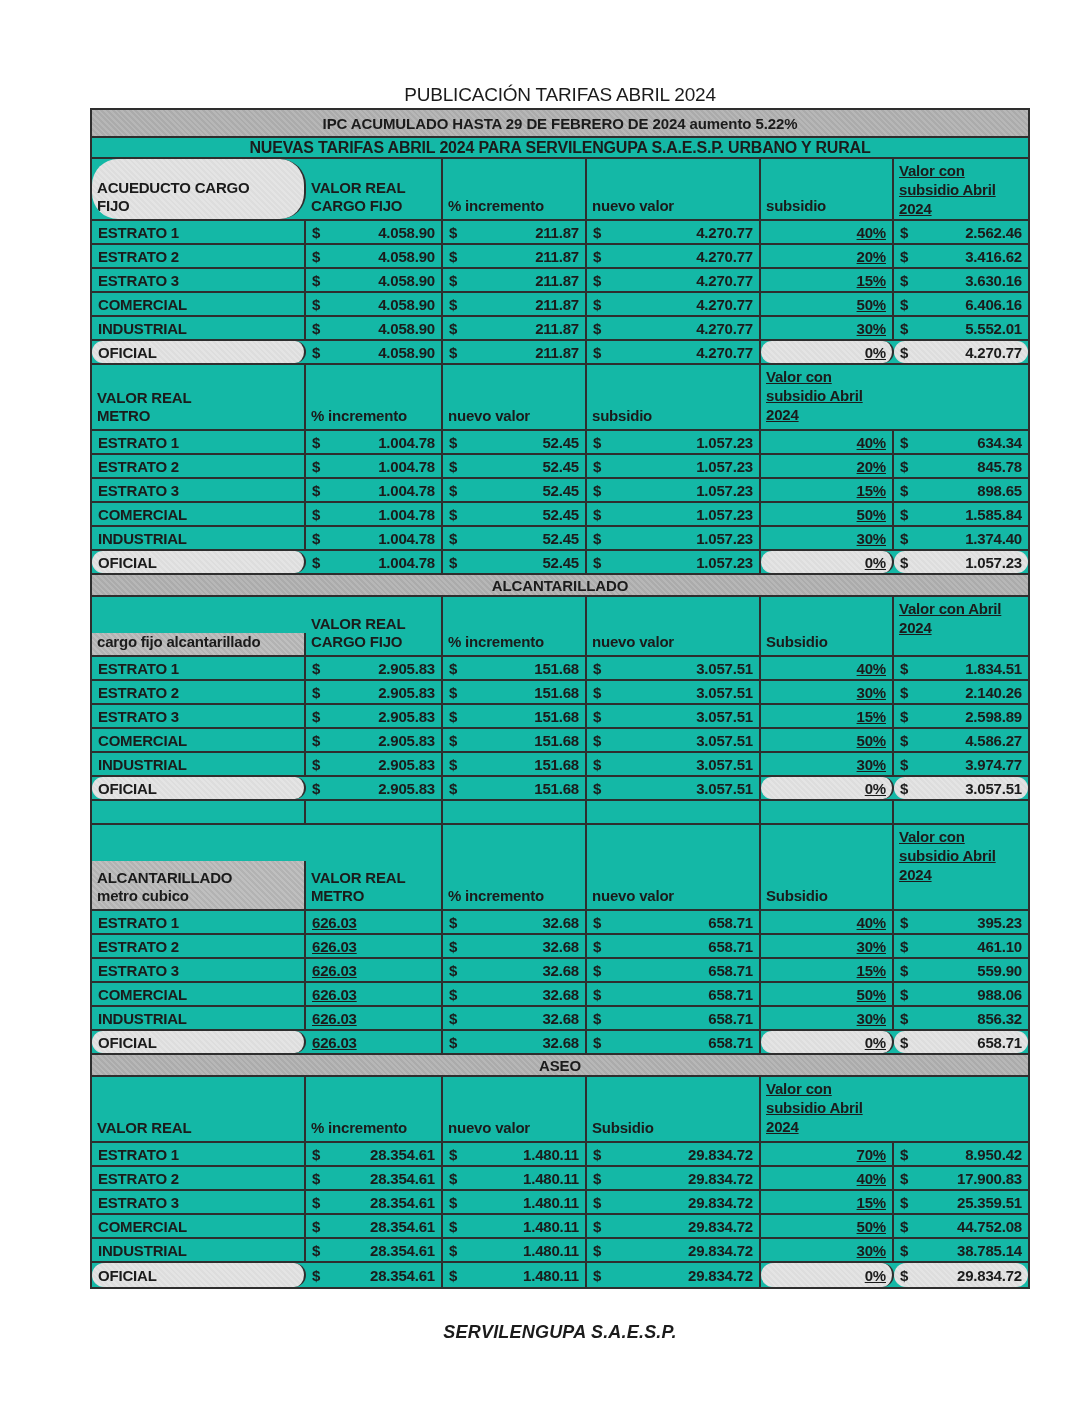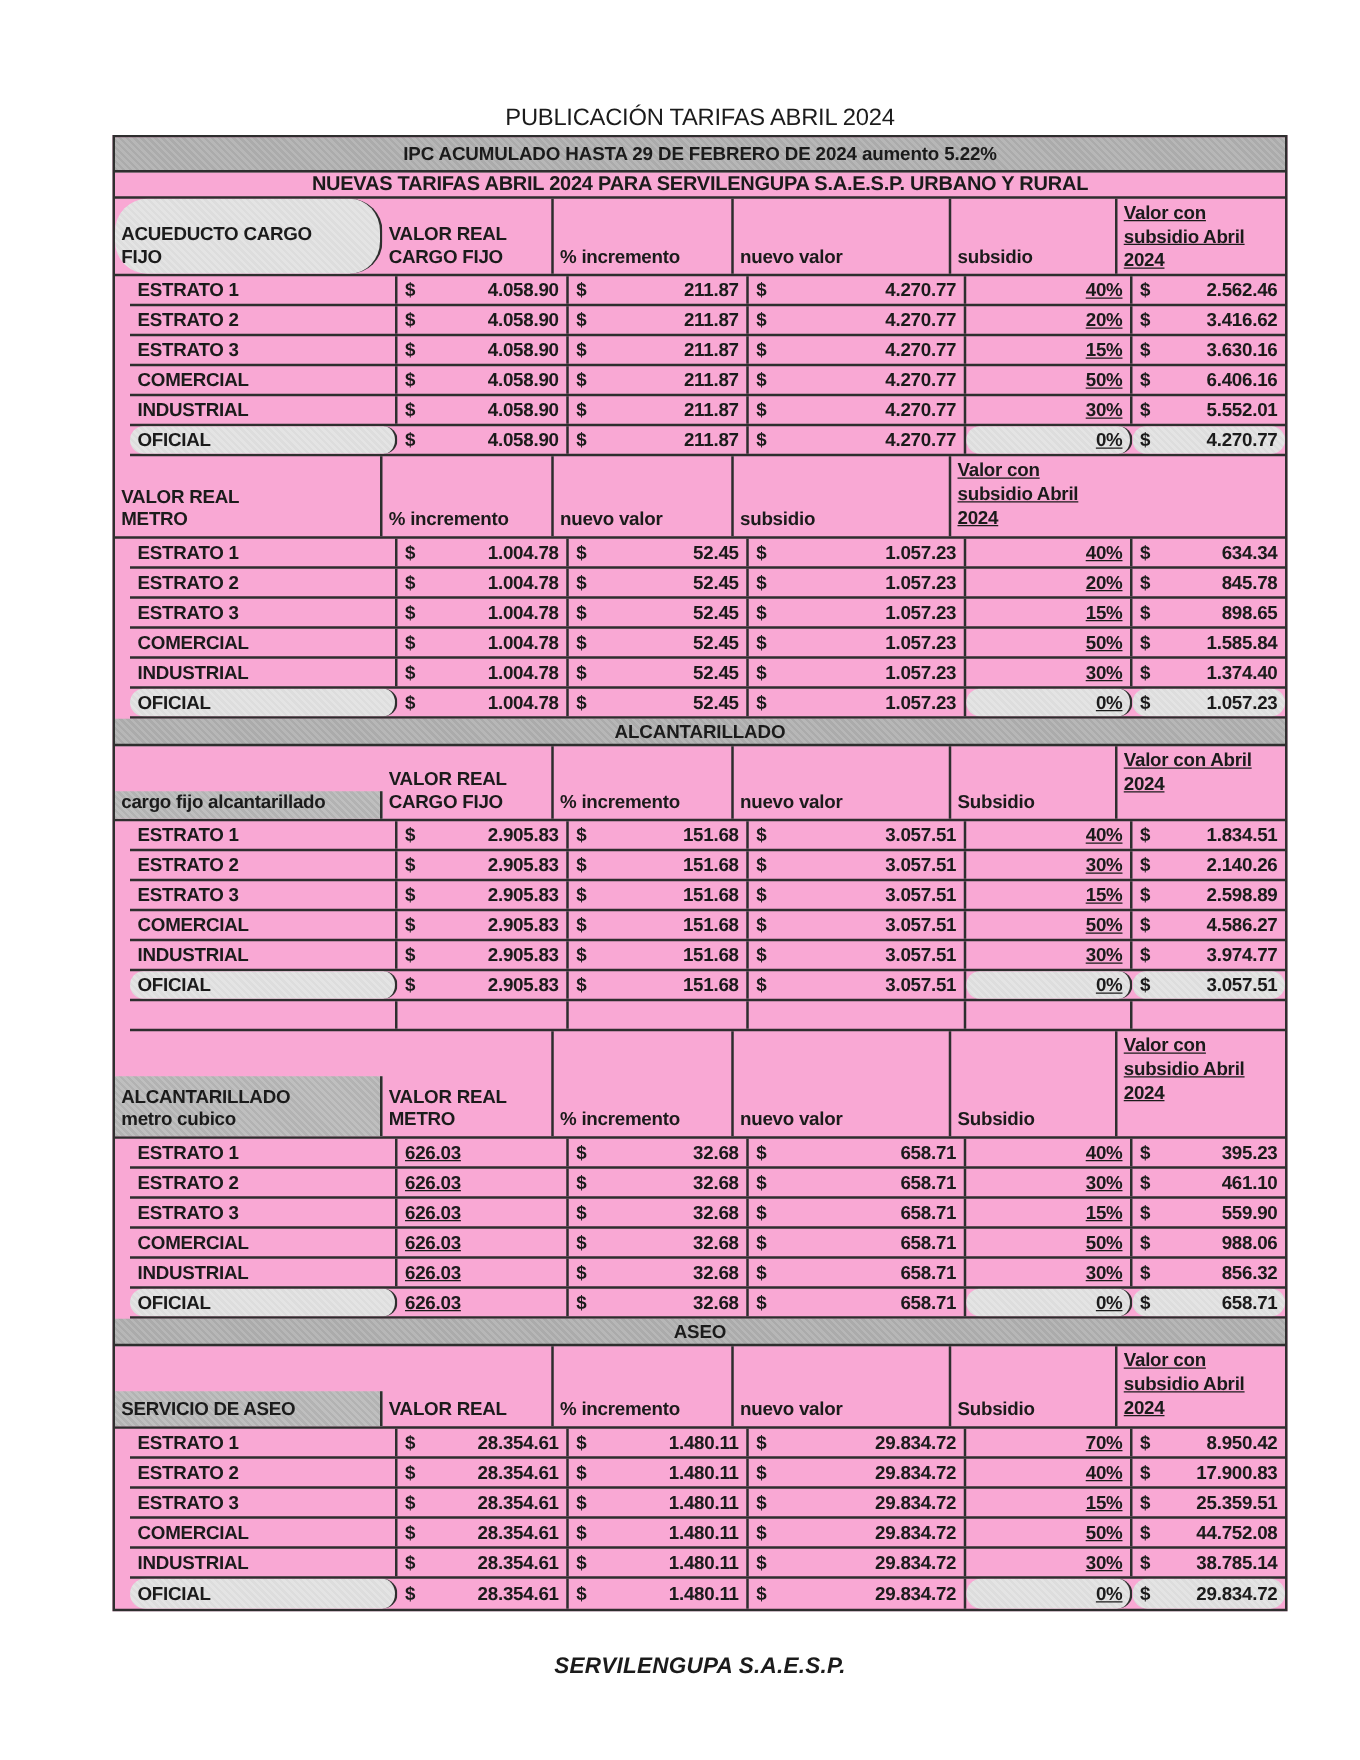--- a/index.html
+++ b/index.html
@@ -19,21 +19,21 @@
     color:var(--text);
     overflow:hidden;
   }
   .title{
     position:absolute;top:84px;left:90px;width:940px;
     text-align:center;font-size:19px;font-weight:400;letter-spacing:-0.2px;
   }
   .table-wrap{
     position:absolute;top:108px;left:90px;width:940px;
     border:2px solid var(--line);
-    background:#f9a8d4;
+    background:#14b8a6;
   }
   .band{
     display:flex;align-items:center;justify-content:center;
     background:var(--band);
     background-image:repeating-linear-gradient(45deg, rgba(0,0,0,0.05) 0 2px, rgba(255,255,255,0.04) 2px 4px);
     border-bottom:2px solid var(--line);
     font-weight:700;font-size:15px;letter-spacing:-0.1px;
   }
   .ipc{height:28px;}
   .subtitle{
@@ -50,21 +50,21 @@
   .trow:last-child{border-bottom:none;}
   .cell{
     border-right:2px solid var(--line);
     min-width:0;
     font-weight:700;font-size:15px;letter-spacing:-0.2px;
     display:flex;align-items:center;
     padding:0 6px;
     overflow:hidden;
   }
   .cell:last-child{border-right:none;}
-  .drow{height:24px;margin-left:12px;}
+  .drow{height:24px;}
   .hcell{
     align-items:flex-end;
     padding:3px 5px;
     white-space:pre-line;
     line-height:1.25;
   }
   .hcell.top{align-items:flex-start;text-decoration:underline;}
   .h0{height:62px;}
   .h1{height:66px;}
   .h2{height:60px;}
@@ -614,21 +614,20 @@
             <div class="val">658.71</div>
           </div>
           <div class="cell num shade-light">0%</div>
           <div class="cell money shade-light">
             <div class="d">$</div>
             <div class="val">658.71</div>
           </div>
         </div>
         <div class="band sec-band">ASEO</div>
         <div class="trow head h4">
-          <div class="cell hcell cat shade-medium">SERVICIO DE ASEO</div>
           <div class="cell hcell">VALOR REAL</div>
           <div class="cell hcell">% incremento</div>
           <div class="cell hcell">nuevo valor</div>
           <div class="cell hcell">Subsidio</div>
           <div class="cell hcell top">Valor con
 subsidio Abril
 2024</div>
         </div>
         <div class="trow drow">
           <div class="cell cat">ESTRATO 1</div>

